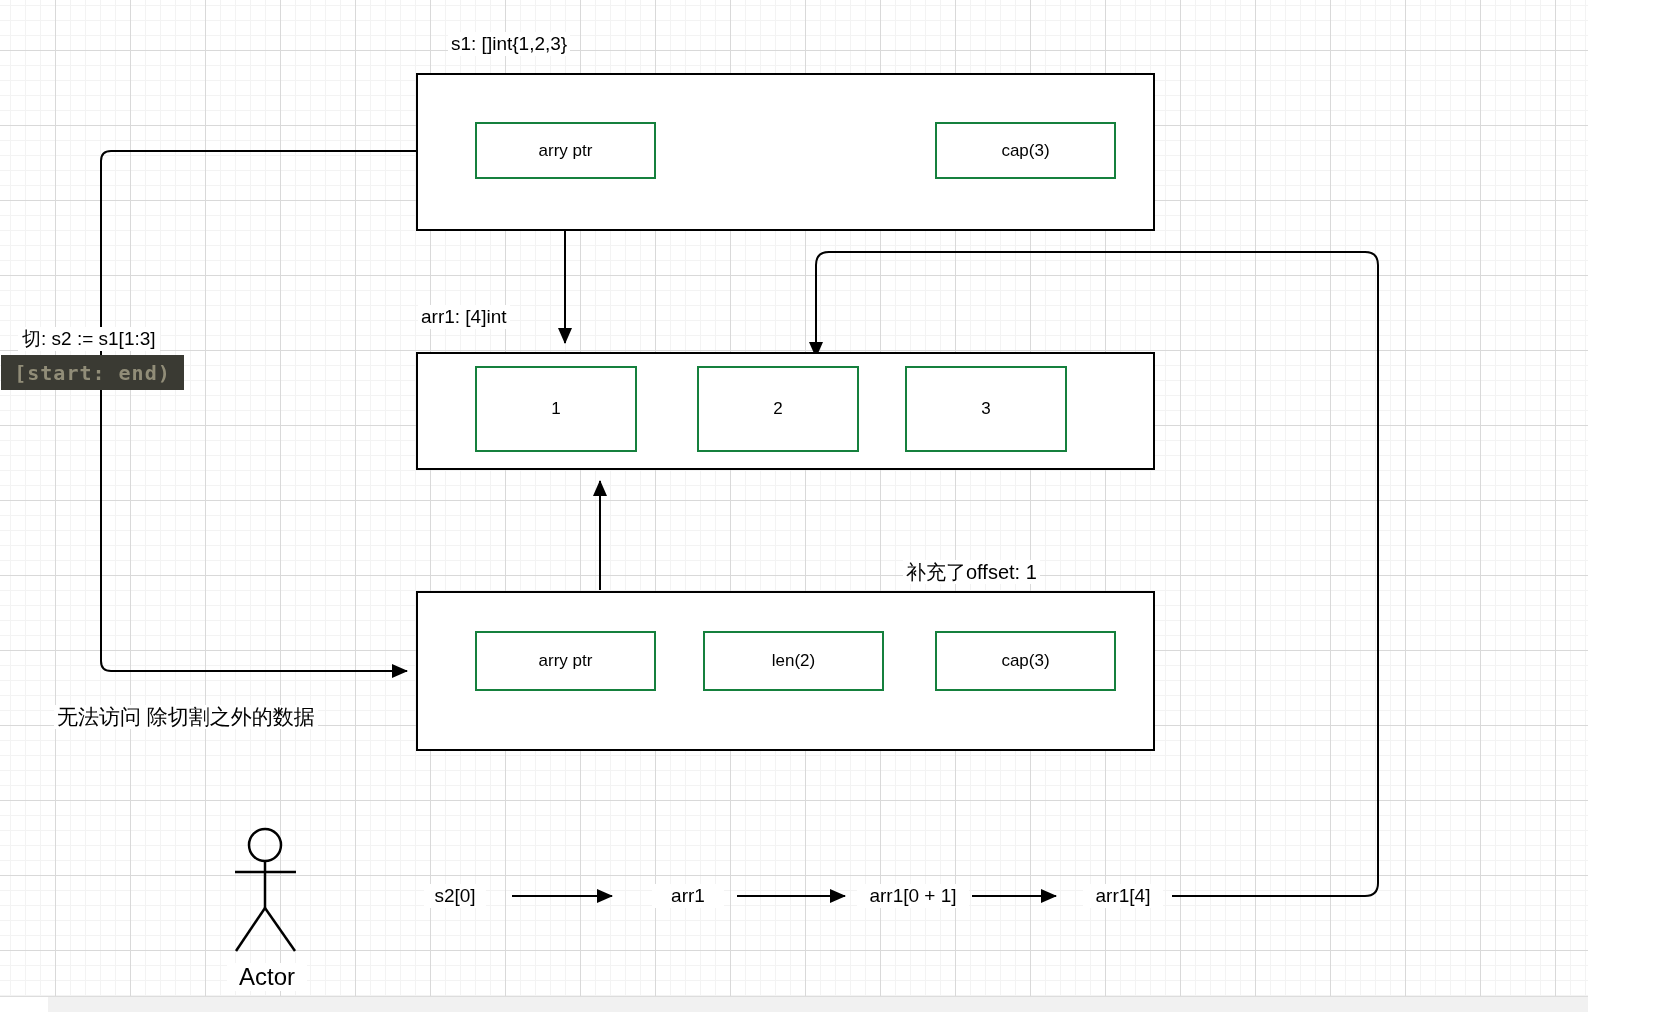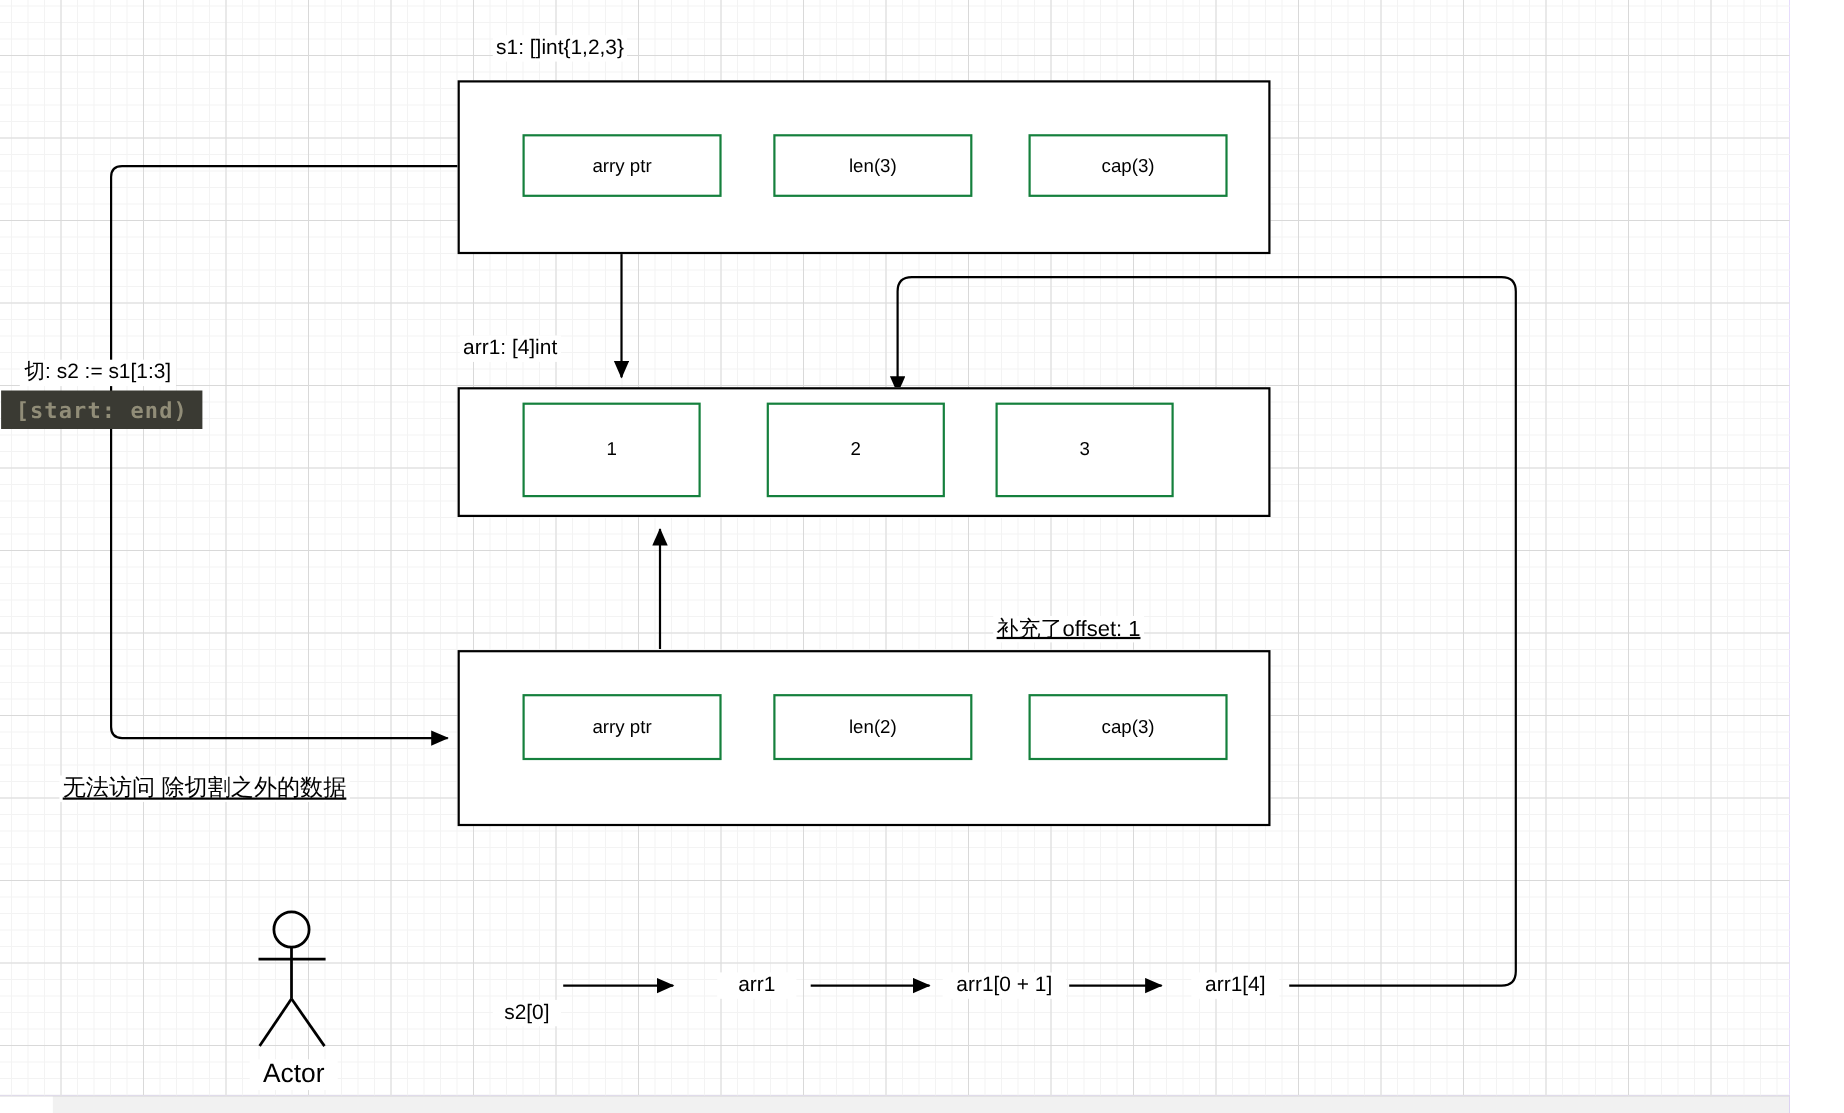--- a/index.html
+++ b/index.html
@@ -1,18 +1,18 @@
 <!DOCTYPE html>
 <html><head>
 <meta charset="utf-8">
 <style>
   html,body{margin:0;padding:0;background:#fff;}
   #stage{
     position:relative;width:1588px;height:1012px;overflow:hidden;
-    font-family:"Liberation Sans",sans-serif;color:#000;background:#8b5cf6;padding-left:39px;
+    font-family:"Liberation Sans",sans-serif;color:#000;background:#fca5a5;
   }
   
   #grid{
     position:absolute;left:0;top:0;width:1628px;height:996px;
     background-color:#ffffff;
     background-image:
       linear-gradient(to right,#d9d9d9 1px,transparent 1px),
       linear-gradient(to bottom,#d9d9d9 1px,transparent 1px),
       linear-gradient(to right,#f3f3f3 1px,transparent 1px),
       linear-gradient(to bottom,#f3f3f3 1px,transparent 1px);
@@ -20,21 +20,21 @@
     background-position:55px 50px,55px 50px,10px 5px,10px 5px;
   }
   #right-strip{position:absolute;left:1628px;top:0;width:48px;height:996px;background:#f8f8f8;}
   #bottom-bar{position:absolute;left:0;top:996px;width:1676px;height:16px;background:#f1f1f1;border-top:1px solid #ddd;}
   #bottom-bar .corner{position:absolute;left:0;top:0;width:48px;height:16px;background:#ffffff;}
 
   .shape{position:absolute;box-sizing:border-box;border:2px solid #000;background:#fff;}
   .cellbox{position:absolute;box-sizing:border-box;border:2px solid #15803d;background:#fff;
     display:flex;align-items:center;justify-content:center;font-size:17px;}
   .freelabel{position:absolute;font-size:19px;white-space:nowrap;background:#fff;padding:0 3px;line-height:24px;}
-  .cjk{font-size:20px;text-decoration:underline;}
+  .cjk{font-size:20px;}
   #code-chip{
     position:absolute;left:1px;top:355px;width:183px;height:35px;box-sizing:border-box;
     display:flex;align-items:center;justify-content:center;
     font-family:"DejaVu Sans Mono",monospace;font-weight:bold;font-size:20px;letter-spacing:1px;
   }
   .flowlabel{position:absolute;top:884px;height:24px;display:flex;align-items:center;justify-content:center;
     font-size:19px;background:#fff;white-space:nowrap;}
   #actor-label{position:absolute;left:227px;top:963px;width:80px;text-align:center;font-size:24px;background:#fff;}
   svg.overlay{position:absolute;left:0;top:0;pointer-events:none;}
 </style>
@@ -61,21 +61,20 @@
     <path d="M1172,896 H1365 Q1378,896 1378,883 V265 Q1378,252 1365,252 H829 Q816,252 816,265 V357" fill="none" stroke="#000" stroke-width="2" marker-end="url(#ah)"></path>
 
     <path d="M512,896 H612" fill="none" stroke="#000" stroke-width="2" marker-end="url(#ah)"></path>
     <path d="M737,896 H845" fill="none" stroke="#000" stroke-width="2" marker-end="url(#ah)"></path>
     <path d="M972,896 H1056" fill="none" stroke="#000" stroke-width="2" marker-end="url(#ah)"></path>
   </svg>
 
   <div class="freelabel" style="left:448px;top:32px;">s1: []int{1,2,3}</div>
   <div class="shape" style="left:416px;top:73px;width:739px;height:158px;">
     <div class="cellbox" style="left:57px;top:47px;width:181px;height:57px;">arry ptr</div>
-    <div class="cellbox" style="left:285px;top:47px;width:181px;height:57px;">len(3)</div>
     <div class="cellbox" style="left:517px;top:47px;width:181px;height:57px;">cap(3)</div>
   </div>
 
   <div class="freelabel" style="left:418px;top:305px;">arr1: [4]int</div>
   <div class="shape" style="left:416px;top:352px;width:739px;height:118px;">
     <div class="cellbox" style="left:57px;top:12px;width:162px;height:86px;">1</div>
     <div class="cellbox" style="left:279px;top:12px;width:162px;height:86px;">2</div>
     <div class="cellbox" style="left:487px;top:12px;width:162px;height:86px;">3</div>
   </div>
 
@@ -83,21 +82,21 @@
   <div class="shape" style="left:416px;top:591px;width:739px;height:160px;">
     <div class="cellbox" style="left:57px;top:38px;width:181px;height:60px;">arry ptr</div>
     <div class="cellbox" style="left:285px;top:38px;width:181px;height:60px;">len(2)</div>
     <div class="cellbox" style="left:517px;top:38px;width:181px;height:60px;">cap(3)</div>
   </div>
 
   <div class="freelabel" style="left:2px;top:327px;padding:0 4px;margin-left:16px;">切:  s2 := s1[1:3]</div>
   <div id="code-chip" style="background: rgb(58, 58, 51); color: rgb(145, 141, 120);">[start: end)</div>
   <div class="freelabel cjk" style="left:54px;top:705px;font-size:21px;">无法访问 除切割之外的数据</div>
 
-  <div class="flowlabel" style="left:448px;width:62px;margin-top:25px;">s2[0]</div>
+  <div class="flowlabel" style="left:424px;width:62px;">s2[0]</div>
   <div class="flowlabel" style="left:652px;width:72px;">arr1</div>
   <div class="flowlabel" style="left:857px;width:112px;">arr1[0 + 1]</div>
   <div class="flowlabel" style="left:1083px;width:80px;">arr1[4]</div>
 
   <svg class="overlay" width="140" height="150" viewBox="0 0 140 150" style="left:200px;top:820px;">
     <g fill="none" stroke="#000" stroke-width="2.5">
       <circle cx="65" cy="25" r="16"></circle>
       <line x1="65" y1="41" x2="65" y2="88"></line>
       <line x1="35" y1="52" x2="96" y2="52"></line>
       <line x1="65" y1="88" x2="36" y2="131"></line>

